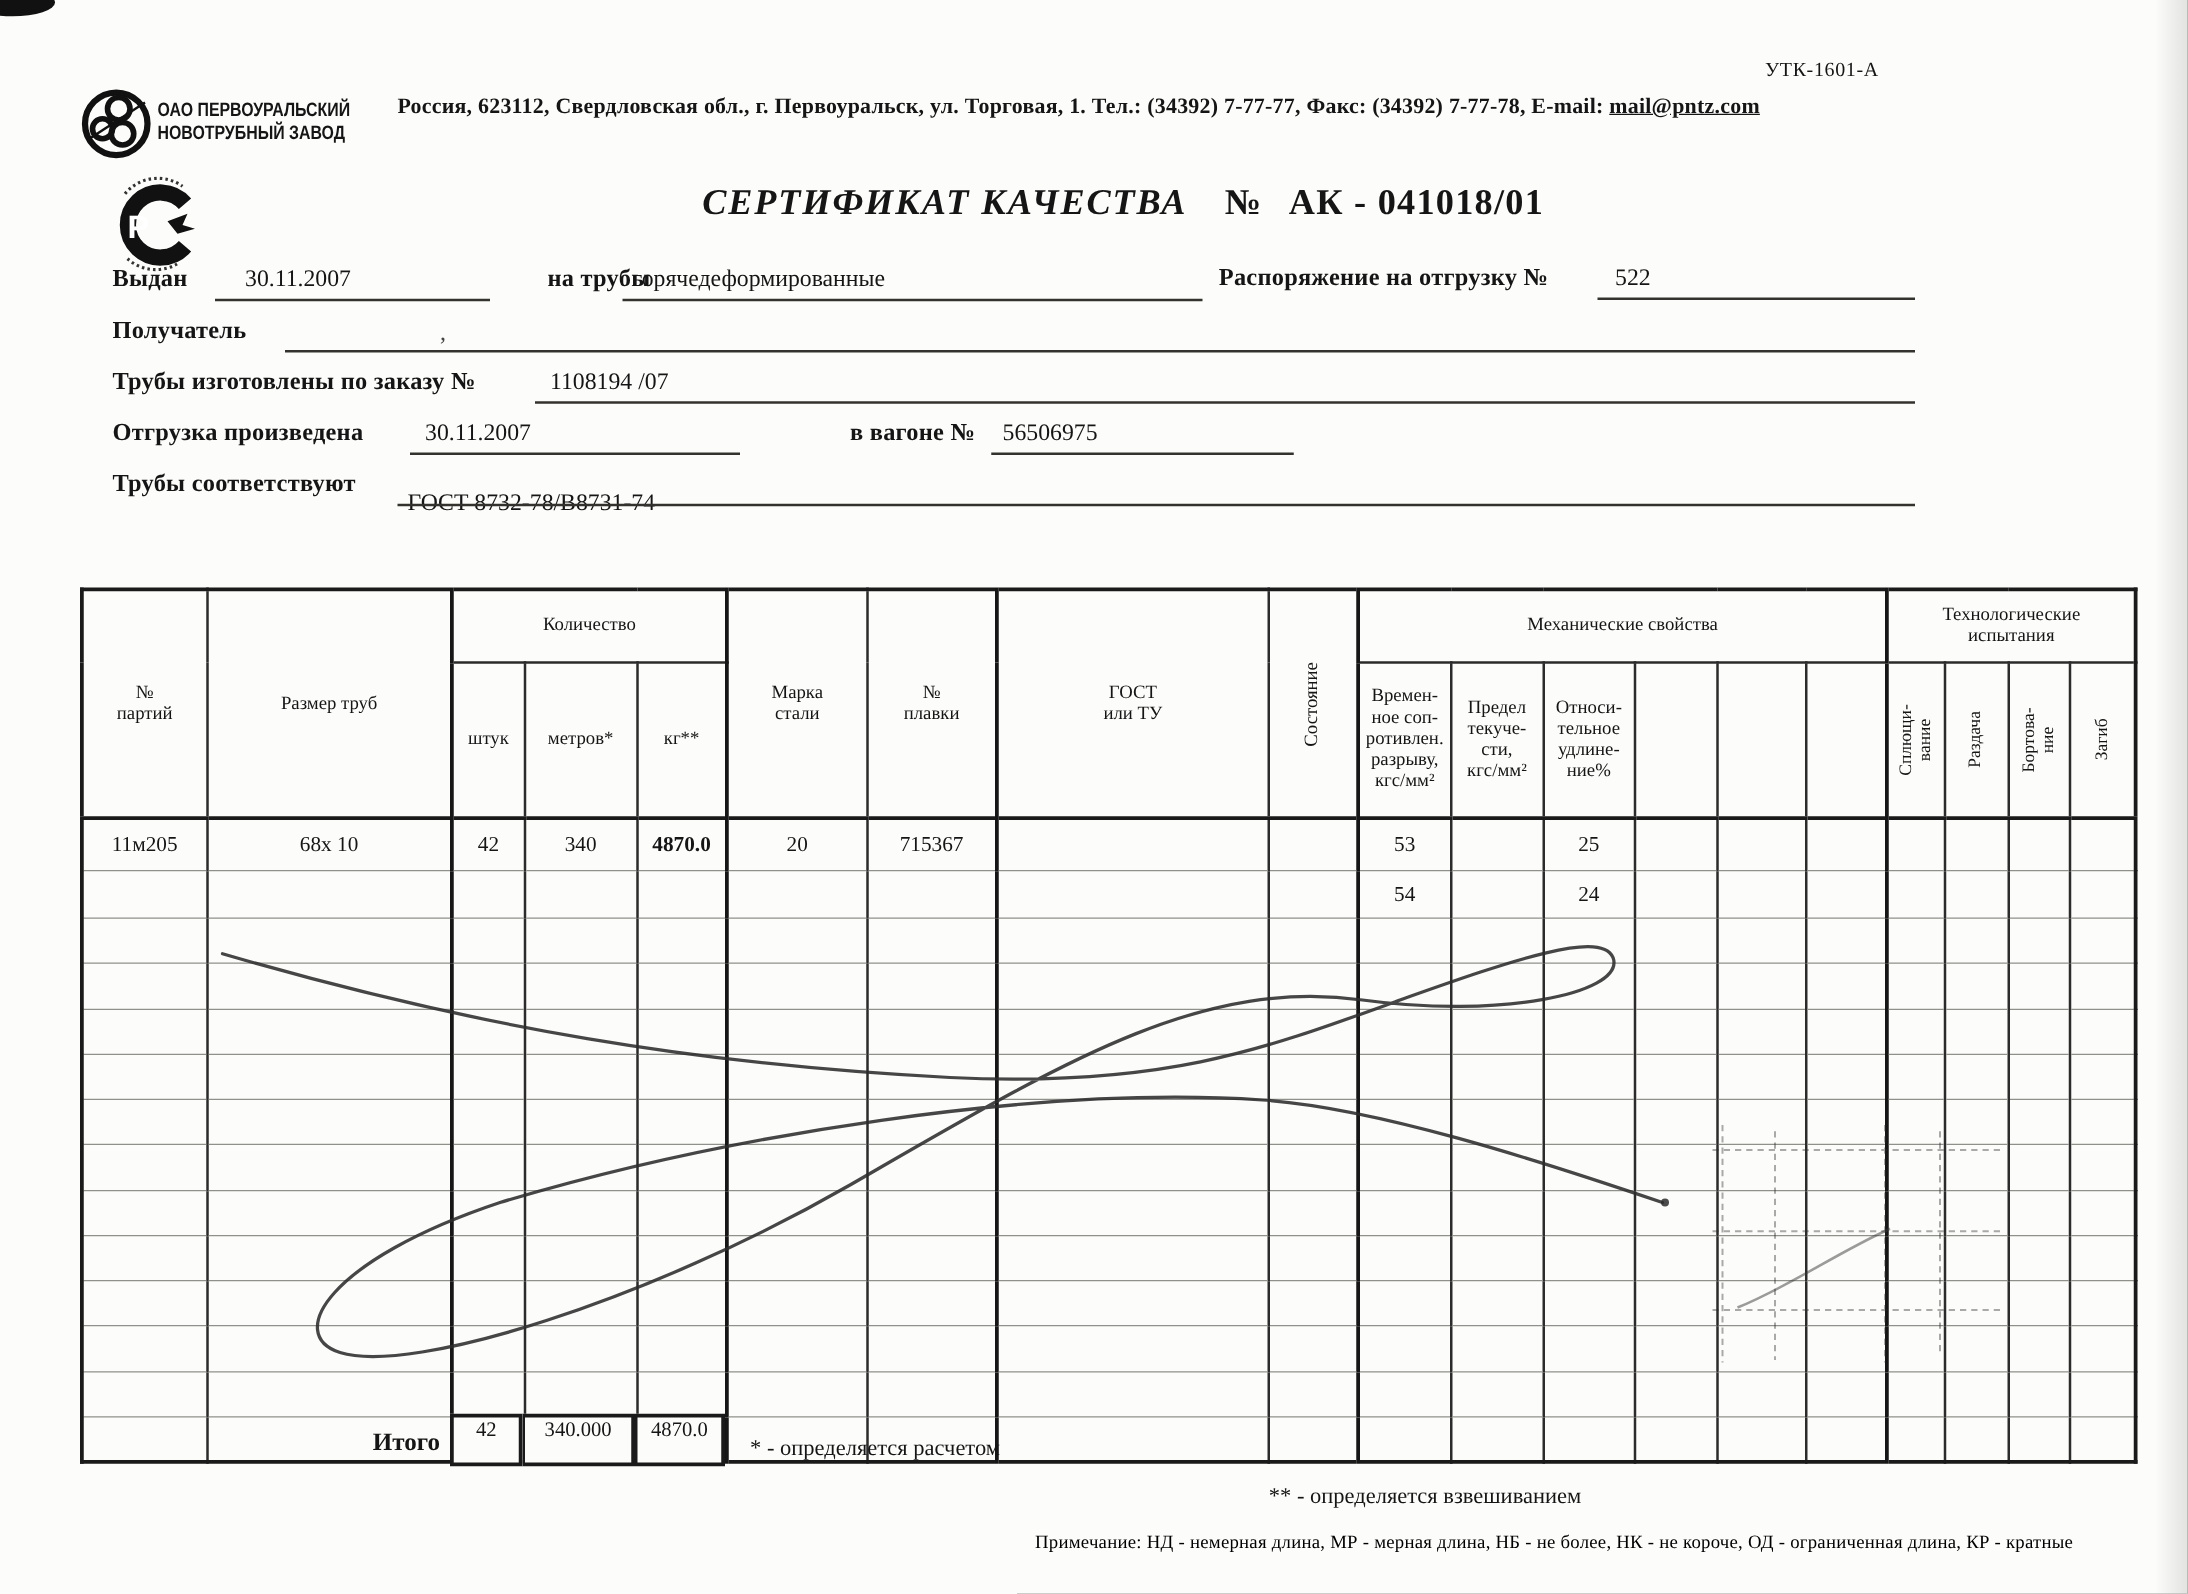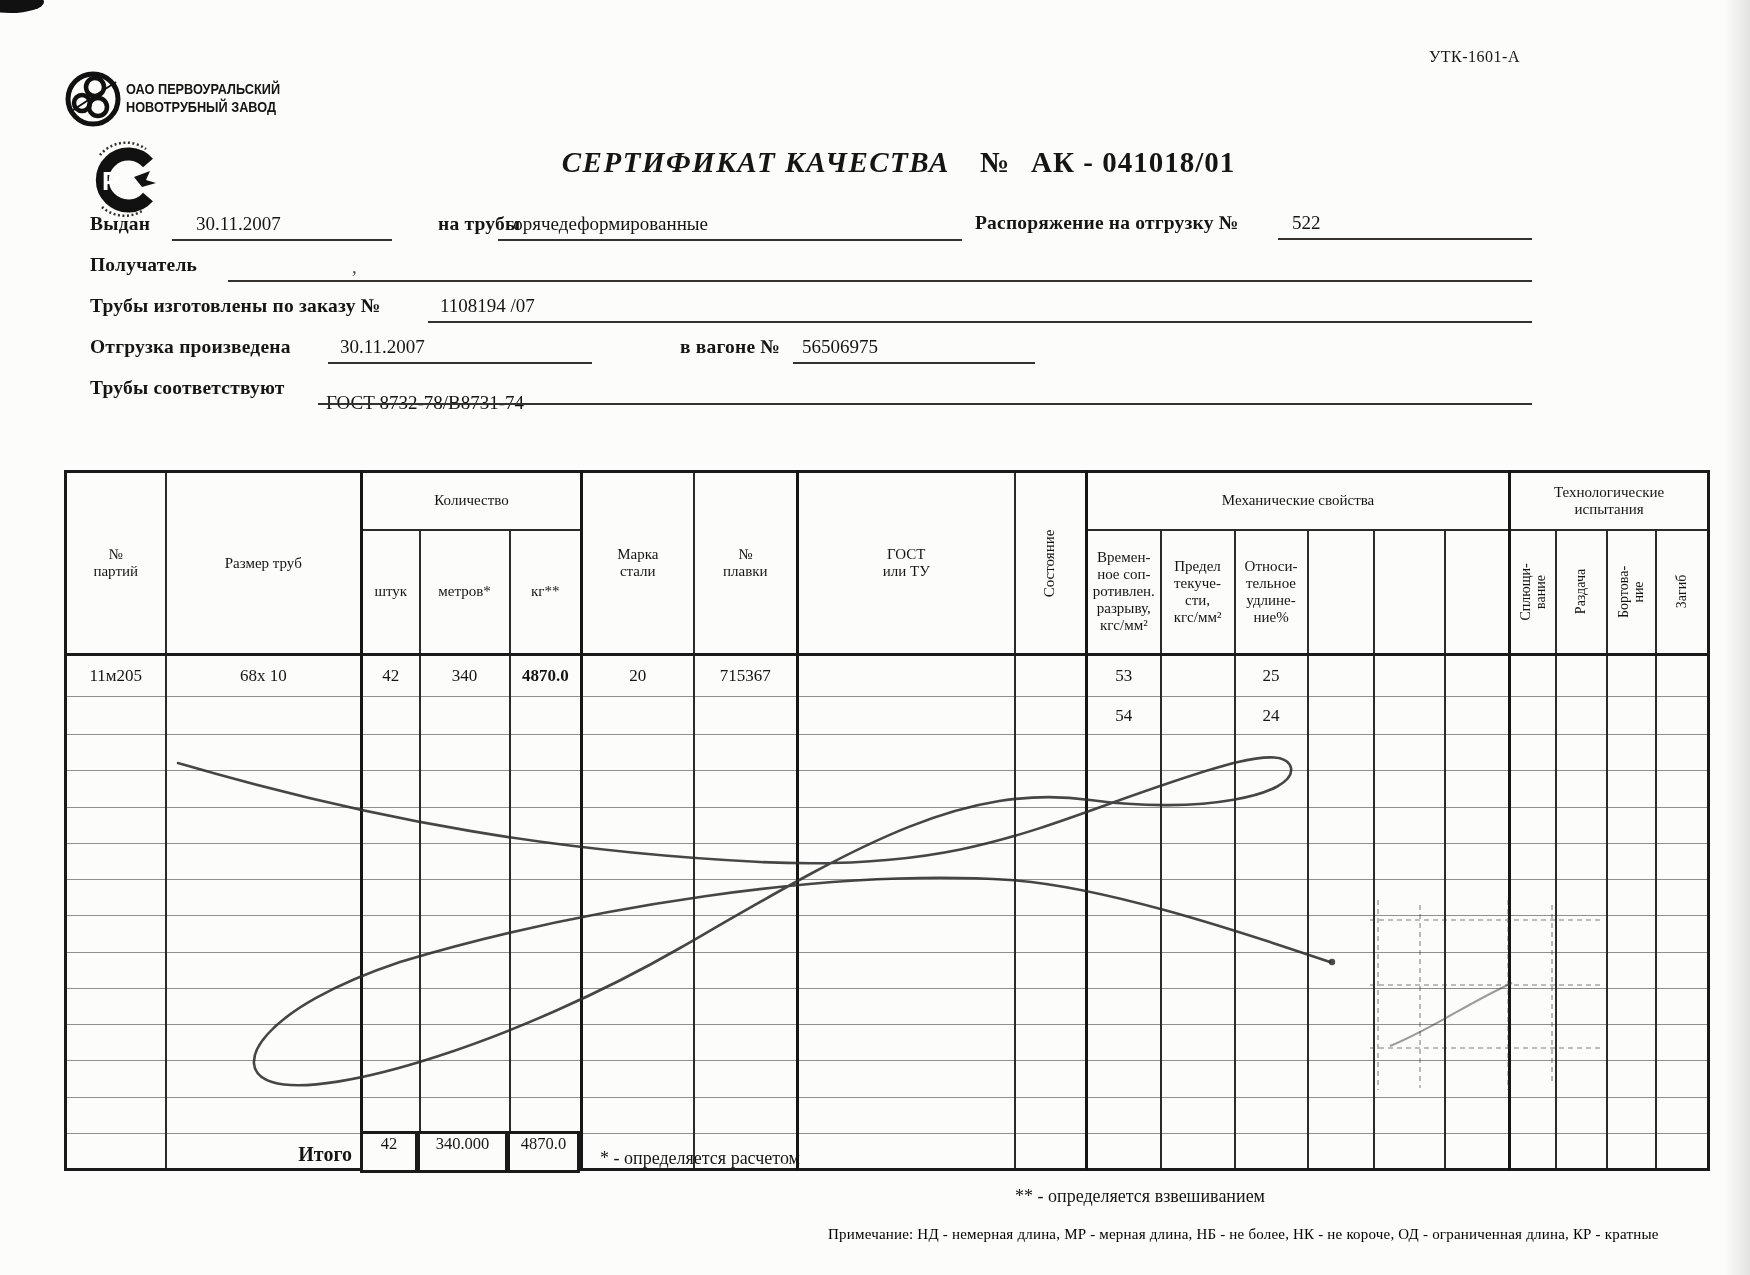--- a/index.html
+++ b/index.html
@@ -1,20 +1,20 @@
 <!DOCTYPE html>
 <html><head>
 <meta charset="utf-8">
 <style>
   html,body{margin:0;padding:0;background:#8a8a8a;}
   .page{position:relative;width:1750px;height:1275px;background:#fcfcfa;overflow:hidden;
         font-family:"Liberation Serif",serif;color:#151515;}
   .abs{position:absolute;}
   
-  .form-code{font:16px "Liberation Serif",serif;letter-spacing:.5px;margin-left:17px;}
+  .form-code{font:16px "Liberation Serif",serif;letter-spacing:.5px;}
   .company{font:bold 15.5px/18px "Liberation Sans",sans-serif;transform:scaleX(.82);transform-origin:left top;white-space:nowrap;}
   .contact1{font:bold 17.5px "Liberation Serif",serif;letter-spacing:.2px;white-space:nowrap;}
   .contact2{font:bold 15.2px "Liberation Serif",serif;letter-spacing:.3px;white-space:nowrap;}
   .email{text-decoration:underline;}
   .title-wrap{left:0;top:146px;width:1750px;text-align:center;}
   .title-it{font:bold italic 29px "Liberation Serif",serif;letter-spacing:1.5px;margin-left:47px;}
   .title-no-l{font:bold 29px "Liberation Serif",serif;margin-left:30px;}
   .title-no{font:bold 29px "Liberation Serif",serif;margin-left:22px;letter-spacing:1px;}
   
   .lbl{font:bold 19.5px "Liberation Serif",serif;letter-spacing:.2px;white-space:nowrap;}
@@ -61,20 +61,23 @@
     <circle cx="31" cy="17" r="9" fill="none" stroke="#111" stroke-width="4.5"></circle>
     <circle cx="18" cy="33" r="8" fill="none" stroke="#111" stroke-width="4.5"></circle>
     <circle cx="34" cy="37" r="9" fill="none" stroke="#111" stroke-width="4.5"></circle>
     <line x1="6" y1="42" x2="52" y2="12" stroke="#111" stroke-width="2"></line>
   </svg>
   <div class="abs company" style="left:126px;top:80px;">
     <div>ОАО ПЕРВОУРАЛЬСКИЙ</div>
     <div>НОВОТРУБНЫЙ  ЗАВОД</div>
   </div>
 
+  <div class="abs contact1" style="left:318px;top:74px;">
+    <span>Россия, 623112, Свердловская обл., г. Первоуральск, ул. Торговая, 1. Тел.: (34392) 7-77-77, Факс: (34392) 7-77-78,  E-mail: </span><span class="email">mail@pntz.com</span>
+  </div>
 
   <svg class="abs" style="left:90px;top:141px" width="72" height="78" viewBox="0 0 72 78">
     <path d="M 58 22 A 26 26 0 1 0 58 56" fill="none" stroke="#111" stroke-width="13"></path>
     <text x="12" y="49" font-family="Liberation Sans, sans-serif" font-weight="bold" font-size="26" fill="#fff">Р</text>
     <path d="M 44 36 l 16 -6 l -4 9 l 10 3 l -14 4 z" fill="#111"></path>
     <path d="M 10 14 A 34 34 0 0 1 56 8" fill="none" stroke="#333" stroke-width="2.5" stroke-dasharray="2 2.5"></path>
     <path d="M 12 66 A 34 34 0 0 0 52 70" fill="none" stroke="#333" stroke-width="2.5" stroke-dasharray="2 2.5"></path>
   </svg>
 
   <div class="abs title-wrap">

